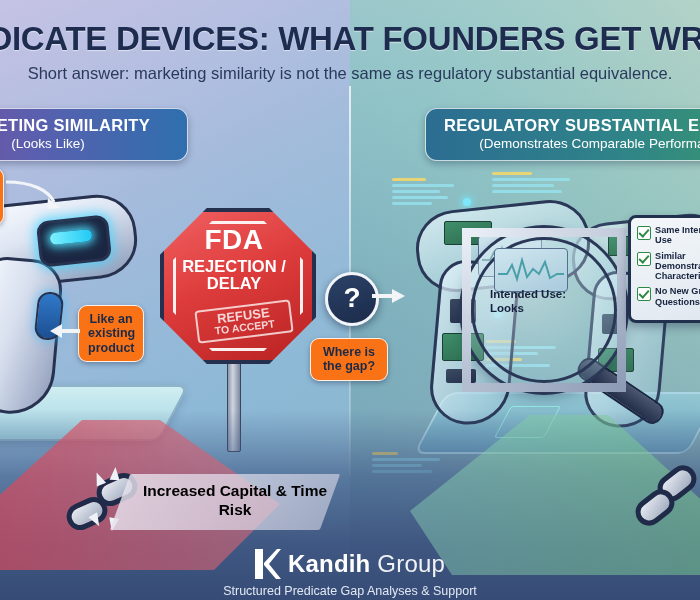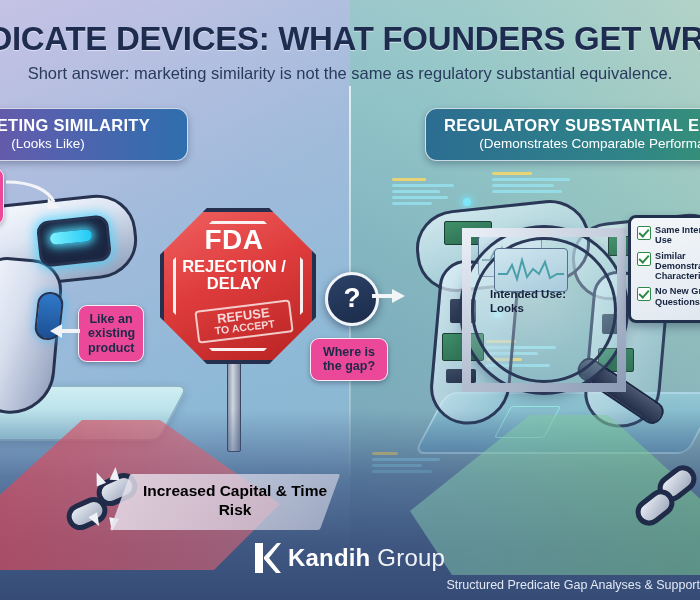--- a/index.html
+++ b/index.html
@@ -37,21 +37,21 @@
     box-shadow:0 3px 7px rgba(20,30,60,.3);
     color:#fff;text-align:center;padding:7px 18px 9px;box-sizing:border-box;}
   .phead .h1{font-size:16.5px;font-weight:bold;letter-spacing:.3px;white-space:nowrap;}
   .phead .h2{font-size:13.5px;font-weight:normal;white-space:nowrap;margin-top:1px;}
   #phead-left{left:-92px;top:108px;width:280px;
     background:linear-gradient(90deg,#7b4f9e 0%,#5a5fae 45%,#2f6fae 100%);}
   #phead-right{left:425px;top:108px;width:360px;
     background:linear-gradient(90deg,#2c6d92 0%,#2f8488 55%,#3a9a6a 100%);}
 
   
-  .bubble{position:absolute;background:#ec4899;border-radius:9px;
+  .bubble{position:absolute;background:#f97316;border-radius:9px;
     border:1px solid rgba(255,255,255,.9);
     box-shadow:0 2px 5px rgba(20,30,60,.35);
     color:#1d2a47;font-size:12.5px;font-weight:bold;line-height:1.15;
     padding:6px 9px;text-align:center;box-sizing:border-box;}
 
   
   .scanner-l{position:absolute;left:-52px;top:200px;width:185px;height:215px;}
   .scanner-l .head{position:absolute;left:8px;top:0;width:175px;height:78px;
     border-radius:40px/38px;
     background:linear-gradient(165deg,#fafcff 0%,#dfe6f3 42%,#aab7cf 78%,#8d9bb8 100%);
@@ -171,21 +171,21 @@
   .spark{position:absolute;width:0;height:0;border-left:5px solid transparent;
     border-right:5px solid transparent;border-bottom:13px solid #eef1f6;}
 
   .risk-band{position:absolute;left:120px;top:474px;width:210px;height:56px;
     background:linear-gradient(90deg,rgba(231,226,238,.82),rgba(219,219,233,.6));
     transform:skewX(-20deg);border-radius:2px;}
   .risk-txt{position:absolute;left:140px;top:482px;width:190px;text-align:center;
     font-size:15.5px;font-weight:bold;color:#000000;line-height:1.2;}
 
   
-  .footer{position:absolute;left:0;bottom:8px;width:100%;text-align:right;}
+  .footer{position:absolute;left:0;bottom:2px;width:100%;text-align:center;}
   .logo-row{display:flex;align-items:center;justify-content:center;gap:7px;}
   .logo-k{width:26px;height:30px;position:relative;}
   .brand{font-size:24px;color:#fff;letter-spacing:.2px;}
   .brand b{font-weight:bold;}
   .brand span{font-weight:normal;opacity:.93;}
   .tagline{margin-top:5px;font-size:12.5px;color:#e2e8f4;}
 
   
   .dblk{position:absolute;}
   .dline{height:3px;border-radius:2px;margin-bottom:3px;background:rgba(150,226,240,.8);}

